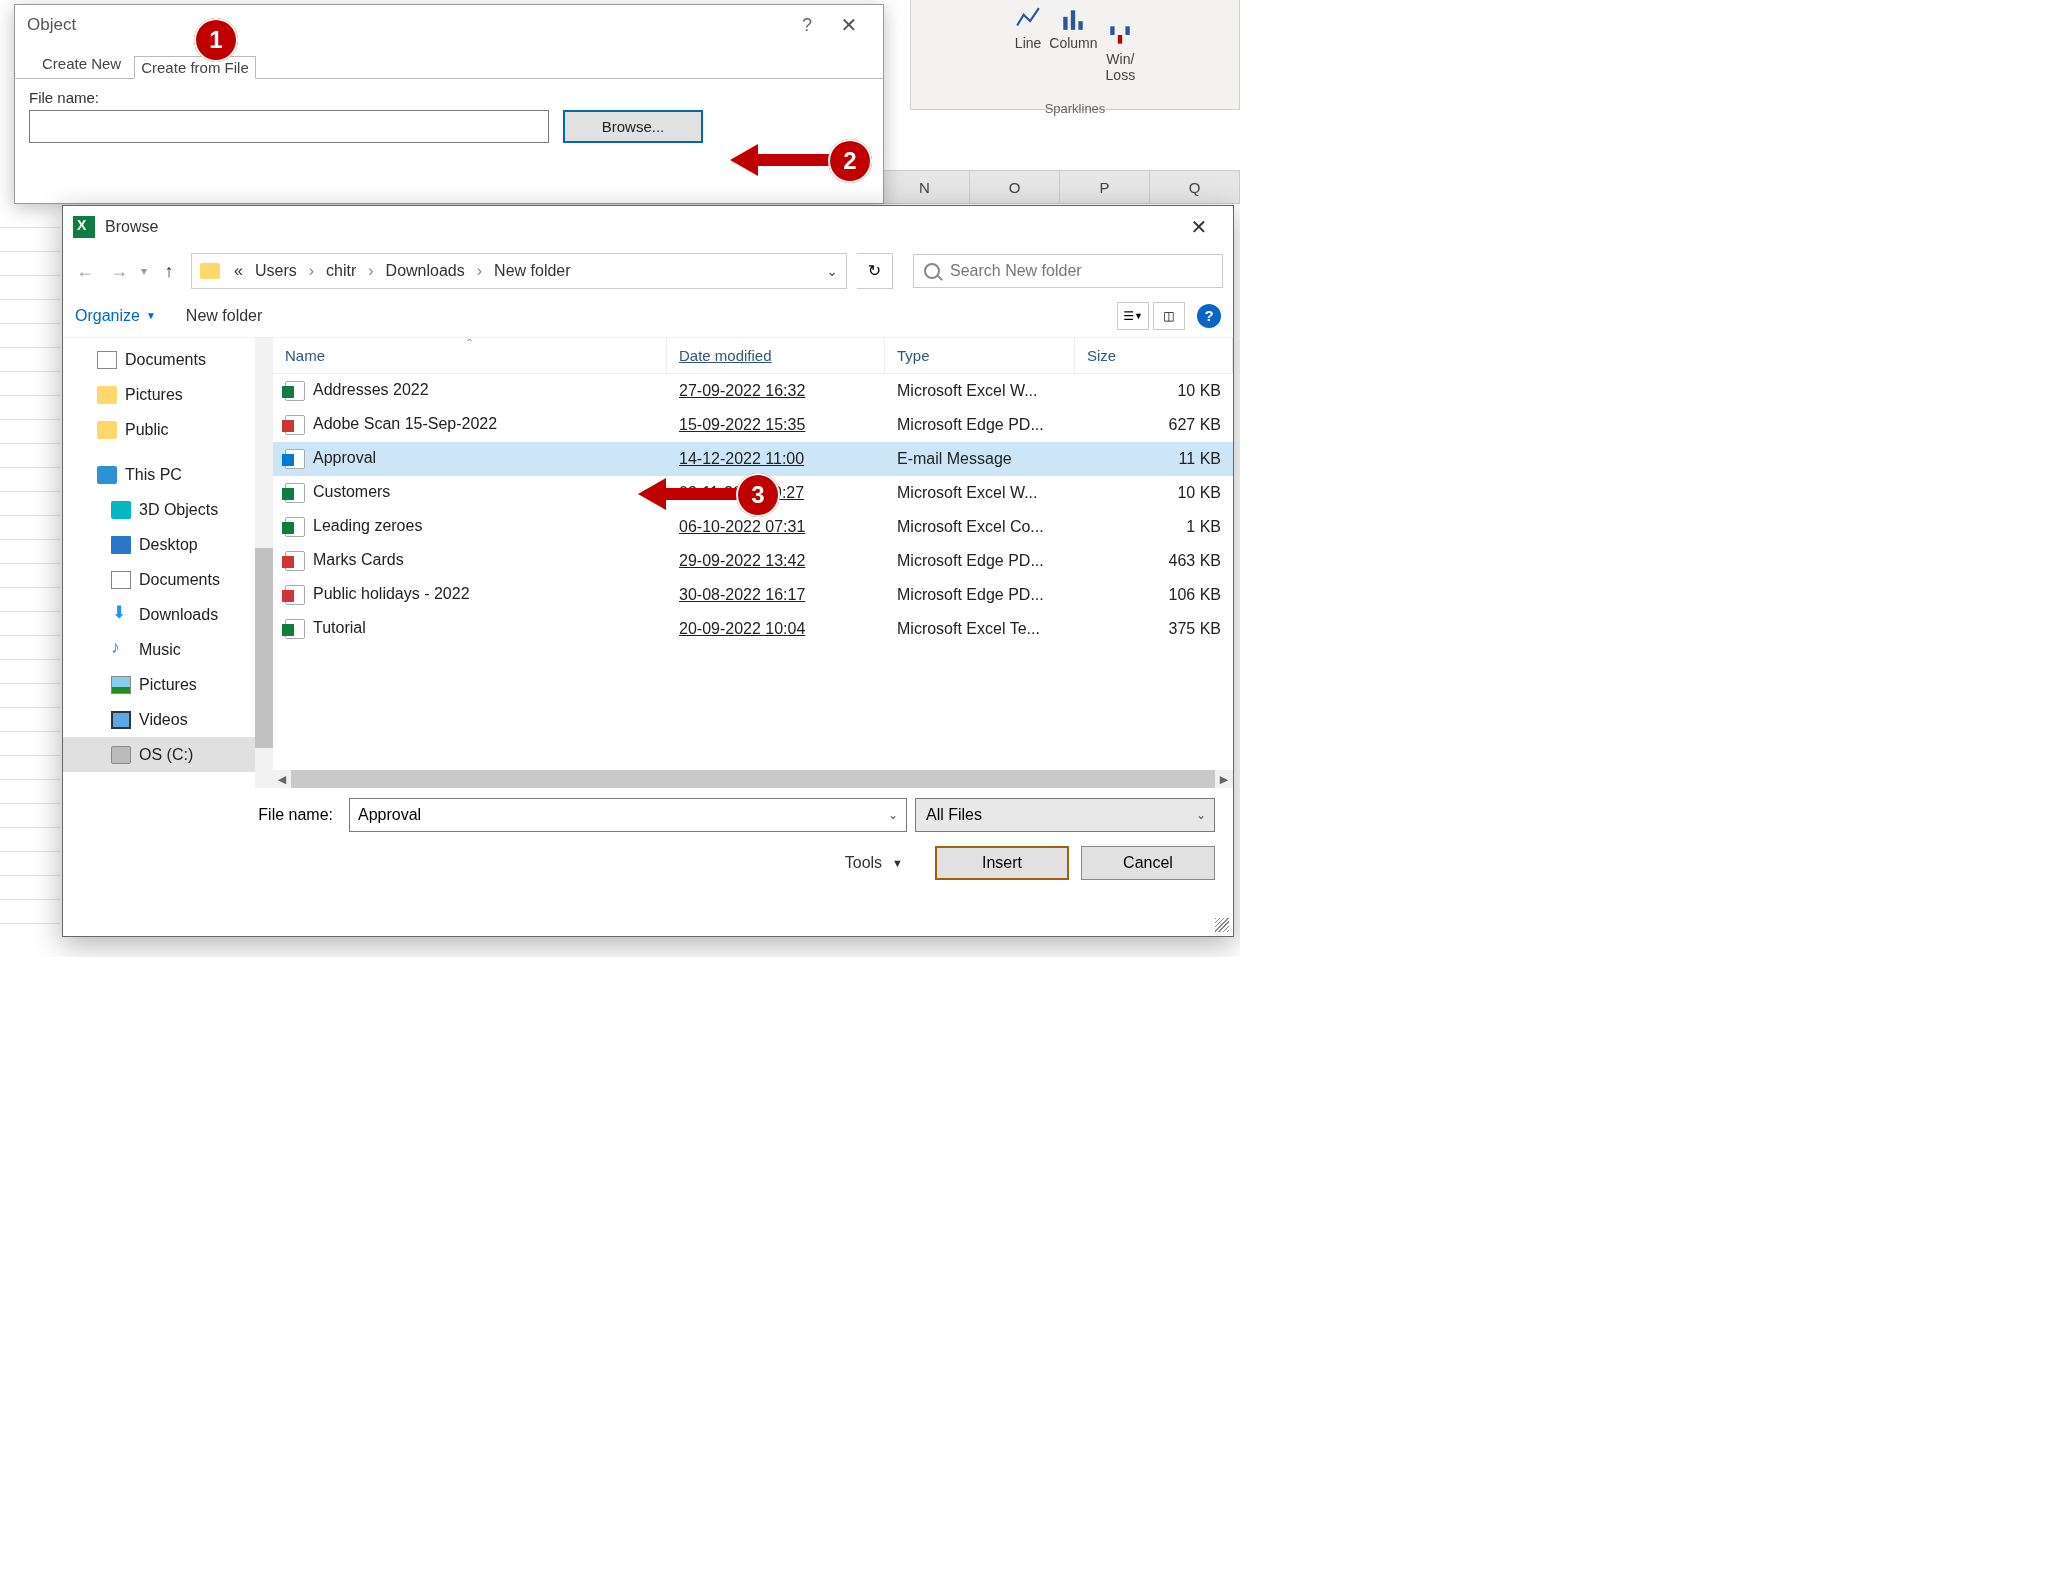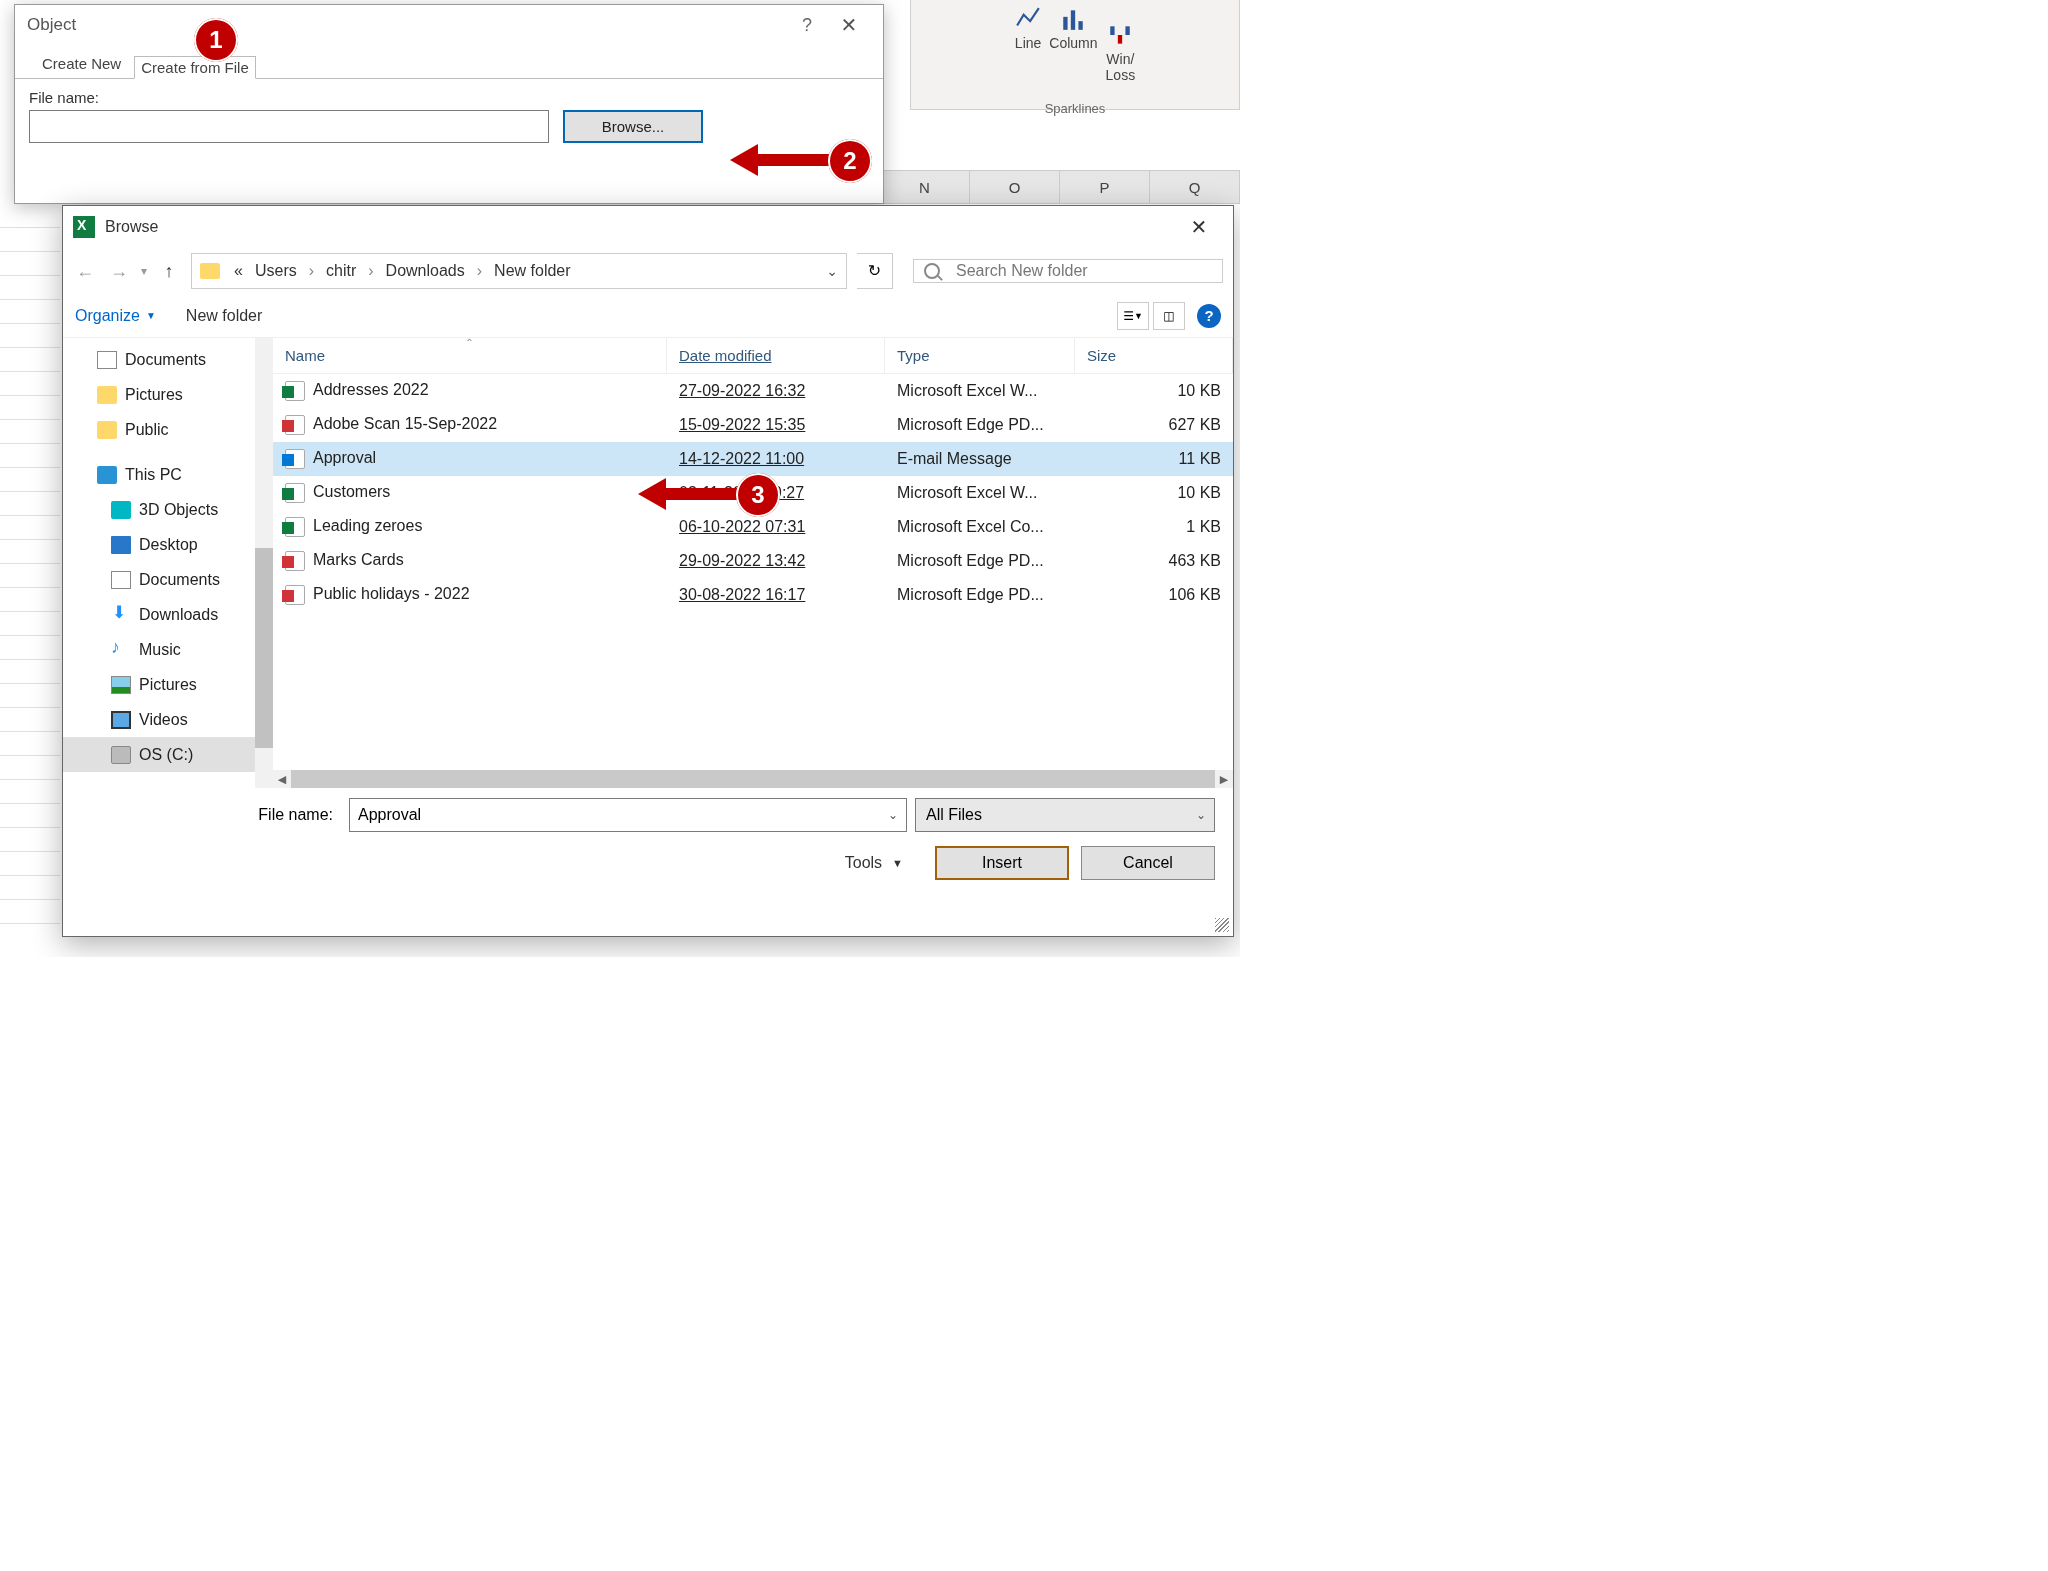--- a/index.html
+++ b/index.html
@@ -46,21 +46,21 @@
   .br-navrow { display:flex; align-items:center; height:46px; padding:0 10px; gap:10px; }
   .nav-arrow { color:#999; font-size:18px; width:24px; text-align:center; }
   .nav-caret { color:#999; font-size:12px; }
   .up-arrow { color:#333; font-size:18px; width:24px; text-align:center; }
   .breadcrumb { flex:1; height:36px; border:1px solid #ccc; display:flex; align-items:center; padding:0 8px; font-size:16px; color:#333; gap:4px; position:relative; }
   .bc-folder-icon { width:20px; height:16px; background:#ffd86b; border-radius:2px; margin-right:6px; }
   .bc-seg { padding:0 4px; }
   .bc-sep { color:#888; padding:0 4px; }
   .bc-dropdown-caret { position:absolute; right:8px; color:#555; font-size:14px;}
   .refresh { width:36px; height:36px; border:1px solid #ccc; border-left:none; text-align:center; line-height:34px; font-size:16px; }
-  .search-box { width:310px; height:24px; border:1px solid #ccc; display:flex; align-items:center; padding:0 10px; color:#777; font-size:16px; gap:16px; margin-left:10px;}
+  .search-box { width:310px; height:34px; border:1px solid #ccc; display:flex; align-items:center; padding:0 10px; color:#777; font-size:16px; gap:10px; margin-left:10px;}
   .search-glyph { width:16px; height:16px; border:2px solid #888; border-radius:50%; position:relative; }
   .search-glyph::after { content:""; position:absolute; width:6px; height:2px; background:#888; transform:rotate(45deg); right:-5px; bottom:-2px; }
 
   .br-toolbar { display:flex; align-items:center; height:44px; padding:0 12px; border-bottom:1px solid #eee; }
   .organize { color:#0066cc; font-size:16px; display:flex; align-items:center; gap:6px; }
   .organize .tri { font-size:10px; color:#0066cc; }
   .newfolder-btn { margin-left:30px; font-size:16px; color:#333; }
   .br-toolbar .spacer { flex:1; }
   .view-ctrl { width:32px; height:28px; border:1px solid #ccc; display:flex; align-items:center; justify-content:center; margin-right:4px; font-size:12px; }
   .help-circle { width:24px; height:24px; border-radius:50%; background:#0a66c2; color:#fff; text-align:center; line-height:24px; font-weight:bold; font-size:15px; margin-left:8px;}
@@ -370,20 +370,26 @@
               <div class="col-date">29-09-2022 13:42</div>
               <div class="col-type">Microsoft Edge PD...</div>
               <div class="col-size">463 KB</div>
             </div>
             <div class="fl-row">
               <div class="col-name"><span class="file-icon fi-pdf"></span><span>Public holidays - 2022</span></div>
               <div class="col-date">30-08-2022 16:17</div>
               <div class="col-type">Microsoft Edge PD...</div>
               <div class="col-size">106 KB</div>
             </div>
+            <div class="fl-row">
+              <div class="col-name"><span class="file-icon fi-xls"></span><span>Tutorial</span></div>
+              <div class="col-date">20-09-2022 10:04</div>
+              <div class="col-type">Microsoft Excel Te...</div>
+              <div class="col-size">375 KB</div>
+            </div>
           </div>
         <div class="hscroll">
           <div class="lt">◀</div>
             <div class="track"></div>
             <div class="rt">▶</div>
         </div>
       </div>
     </div>
 
     <div class="br-bottom">

